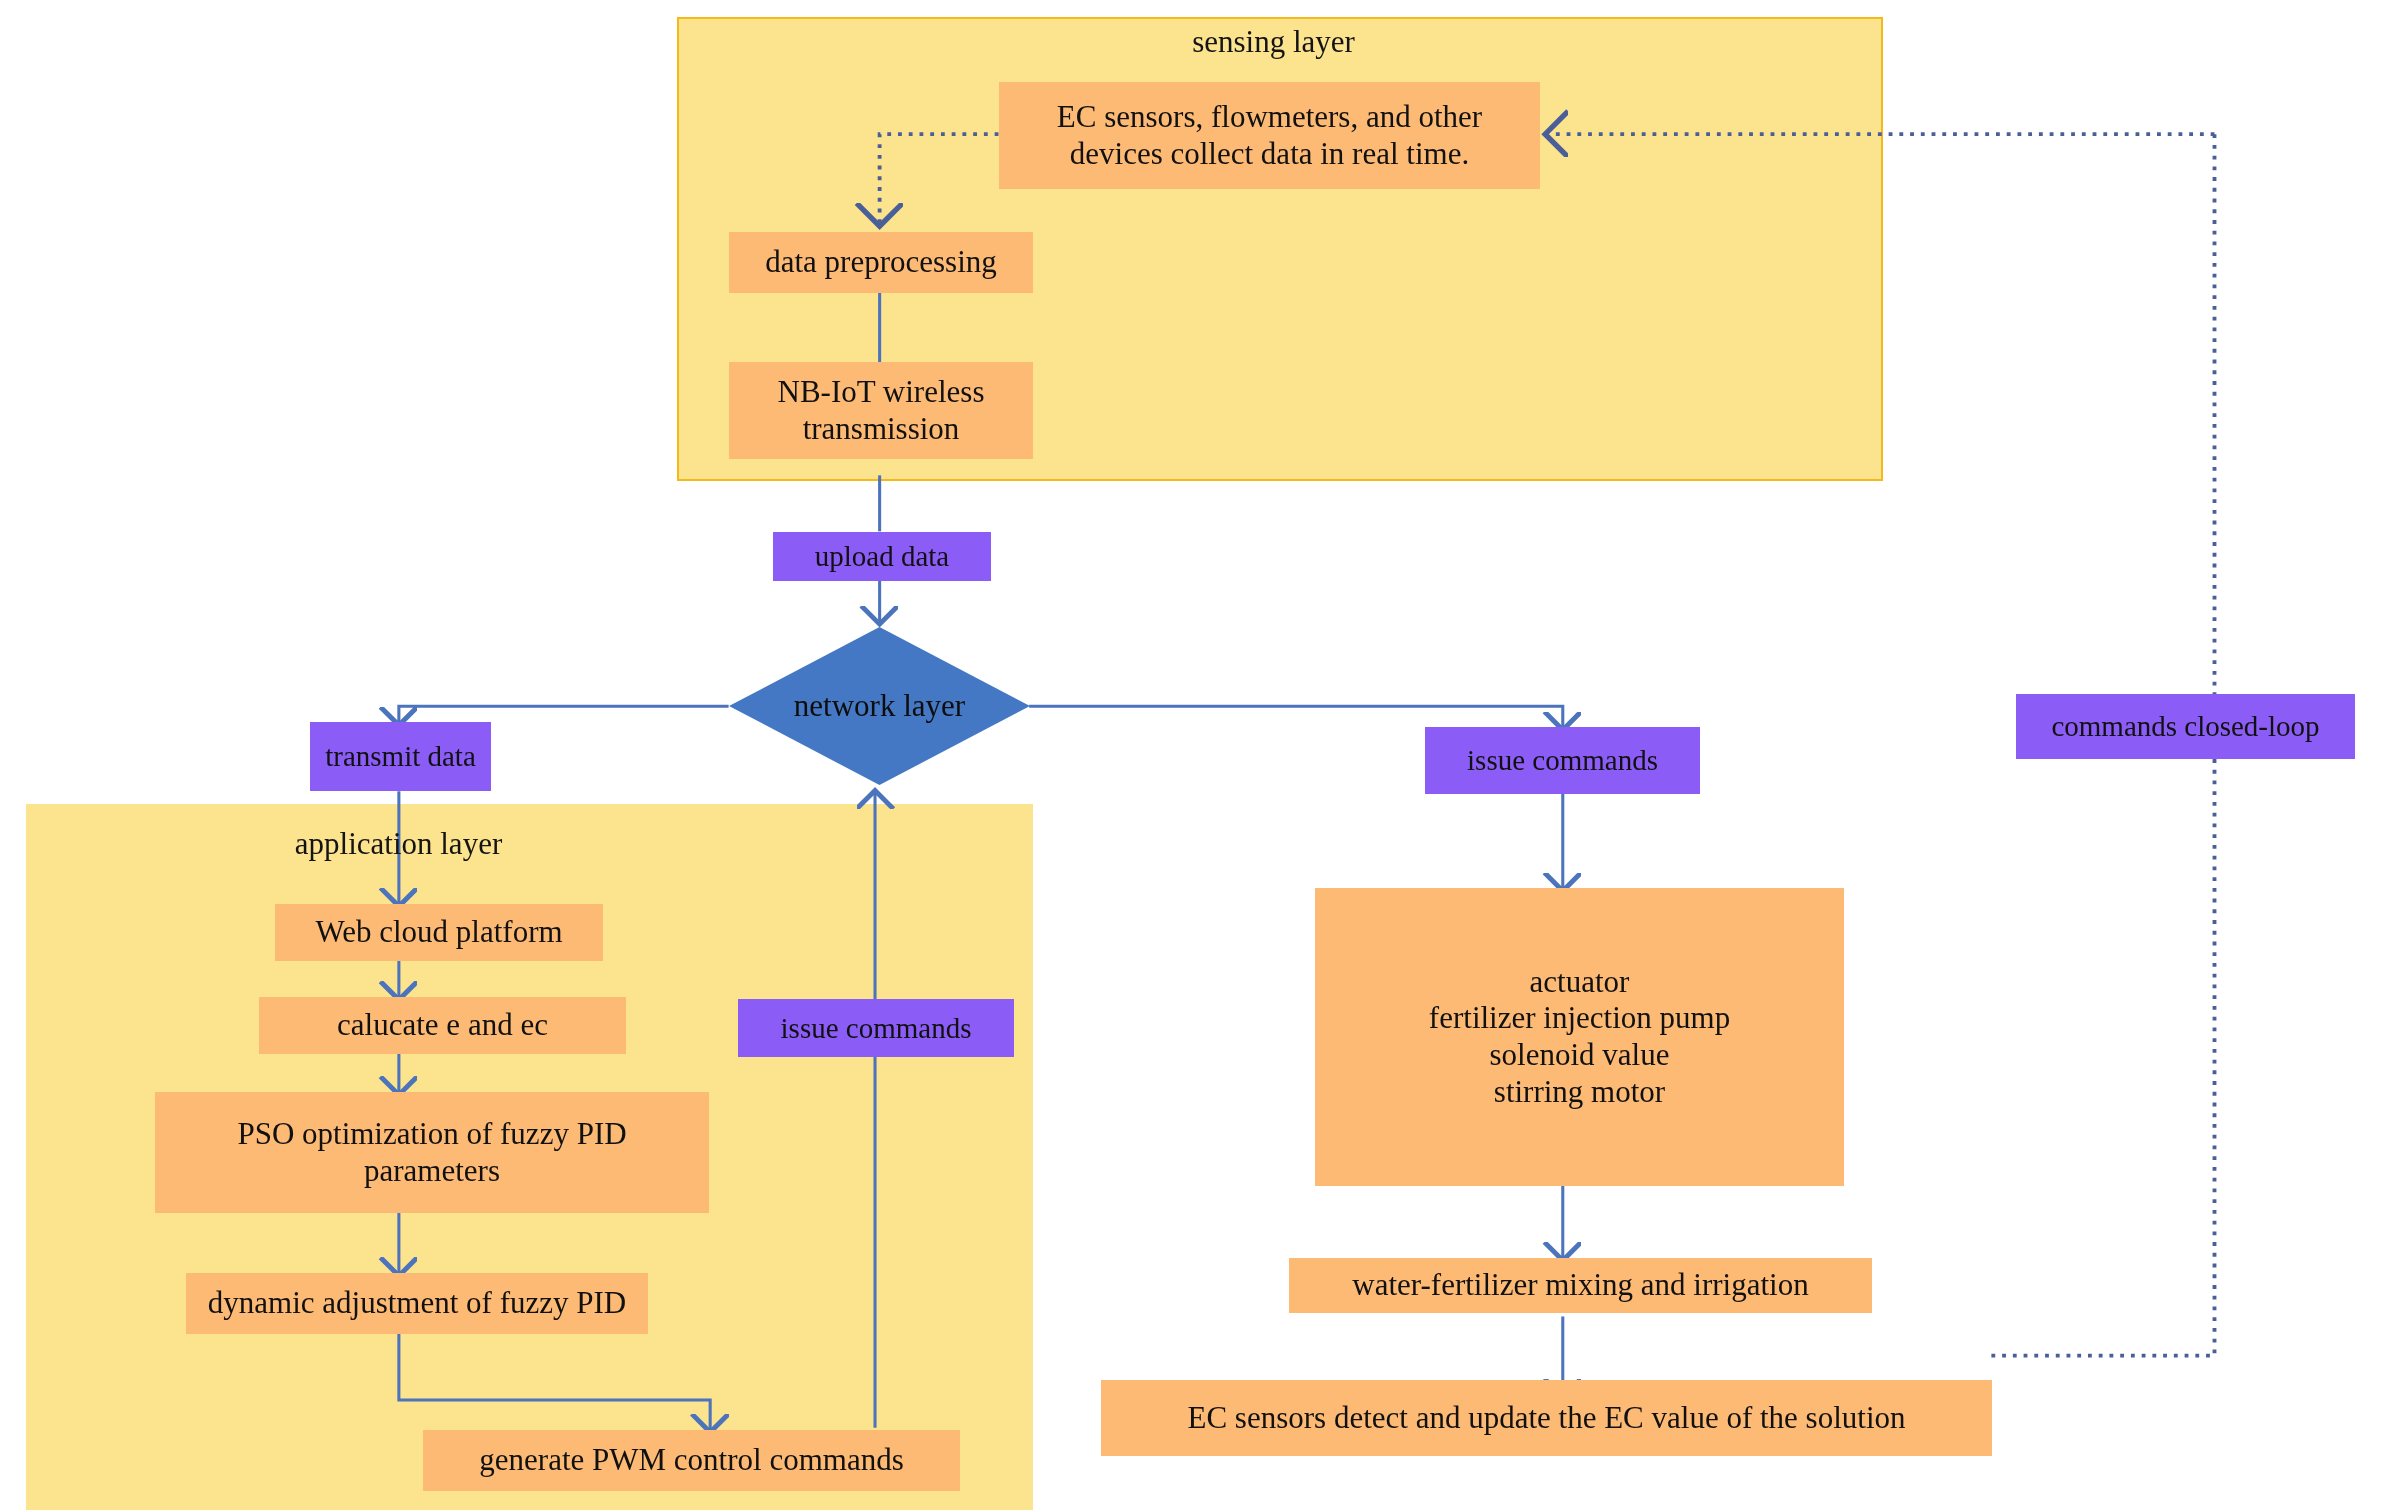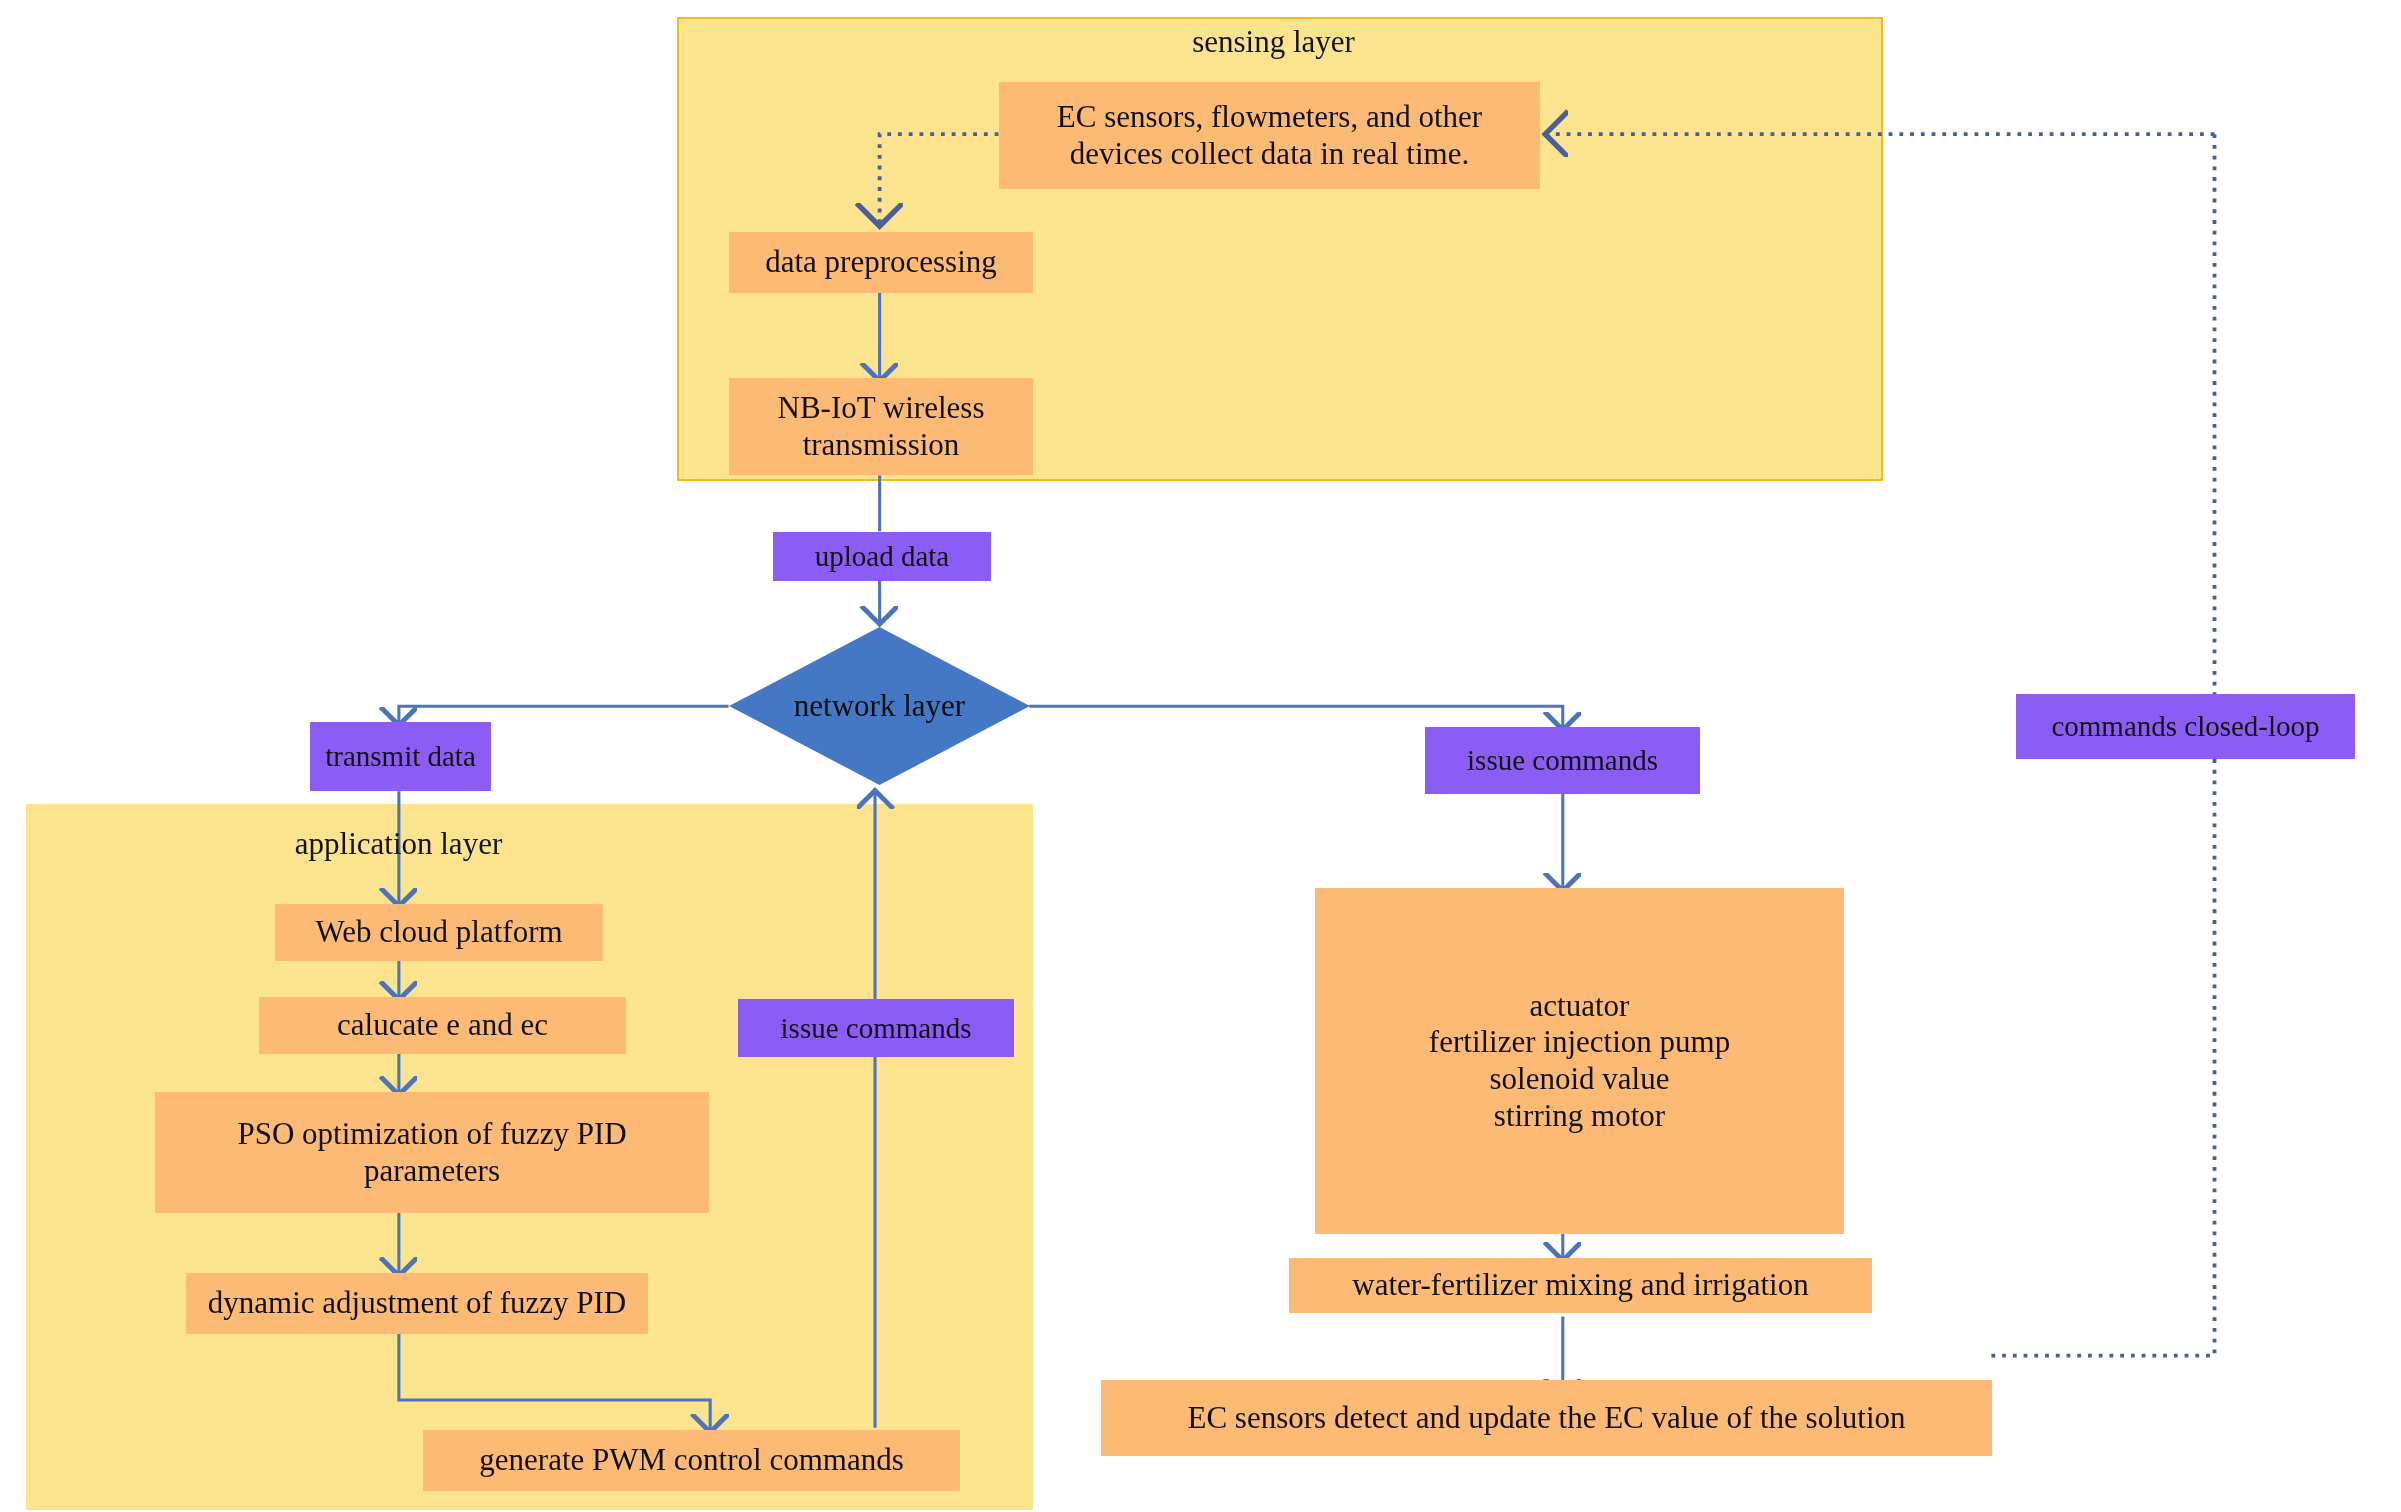--- a/index.html
+++ b/index.html
@@ -136,21 +136,21 @@
     <path class="solid" d="M2038,1717 L2038,1818" marker-end="url(#arrowSolid)"></path>
   </svg>
 
   <div class="layer-title" style="left:1074px;top:24.5px;width:399px;">sensing layer</div>
 
   <div class="node z-top" style="left:999px;top:82px;width:541px;height:107px;">EC sensors, flowmeters, and other
 devices collect data in real time.</div>
 
   <div class="node z-top" style="left:729px;top:232px;width:304px;height:61px;">data preprocessing</div>
 
-  <div class="node z-top" style="left:729px;top:378px;width:304px;height:97px;">NB-IoT wireless
+  <div class="node z-top" style="left:729px;top:362px;width:304px;height:97px;">NB-IoT wireless
 transmission</div>
 
   <div class="label z-top" style="left:773px;top:532px;width:218px;height:49px;">upload data</div>
 
   <div id="diamond-wrap" class="z-top">
     <div id="diamond-shape"></div>
     <div id="diamond-text">network layer</div>
   </div>
 
   <div class="label z-top" style="left:310px;top:722px;width:181px;height:69px;">transmit data</div>
@@ -167,21 +167,21 @@
 
   <div class="node z-top" style="left:155px;top:1092px;width:554px;height:121px;">PSO optimization of fuzzy PID
 parameters</div>
 
   <div class="node z-top" style="left:186px;top:1273px;width:462px;height:61px;">dynamic adjustment of fuzzy PID</div>
 
   <div class="node z-top" style="left:423px;top:1430px;width:537px;height:61px;">generate PWM control commands</div>
 
   <div class="label z-top" style="left:738px;top:999px;width:276px;height:58px;">issue commands</div>
 
-  <div class="node z-top" style="left:1315px;top:888px;width:529px;height:346px;">actuator
+  <div class="node z-top" style="left:1315px;top:888px;width:529px;height:298px;">actuator
 fertilizer injection pump
 solenoid value
 stirring motor</div>
 
   <div class="node z-top" style="left:1289px;top:1258px;width:583px;height:55px;">water-fertilizer mixing and irrigation</div>
 
   <div class="node z-top" style="left:1101px;top:1380px;width:891px;height:76px;">EC sensors detect and update the EC value of the solution</div>
 
 </div>
 

